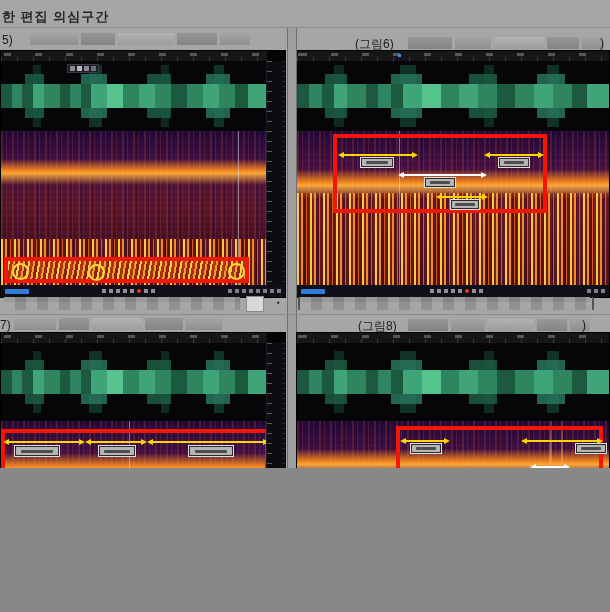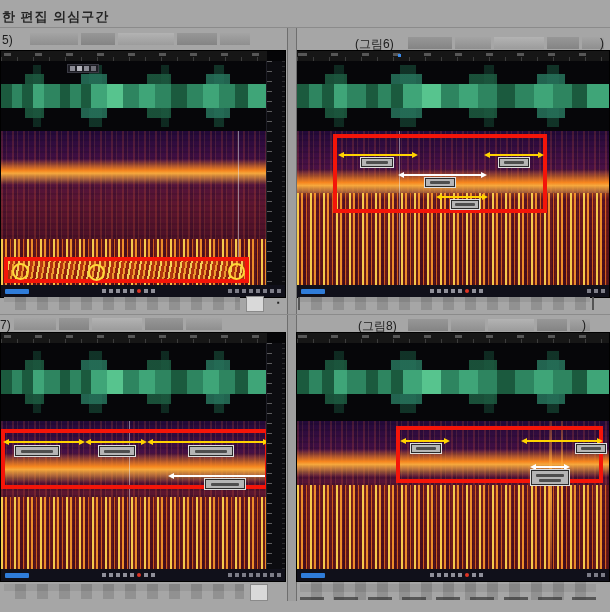--- a/index.html
+++ b/index.html
@@ -1,17 +1,17 @@
 <!DOCTYPE html>
 <html style="--page-bg: #a6a6a6; --annotation-red: #f41509; --arrow-yellow: #ffd400; --arrow-white: #ffffff; --waveform-green: #3fa578; --spectrogram-hot: #ff8a1e; --time-readout-blue: #2f7cd9;"><head>
 <meta charset="utf-8">
 <style>
   html,body{margin:0;padding:0;background:#888;}
   #page{
-    position:relative; width:610px; height:612px; overflow:hidden;
+    position:relative; width:610px; height:468px; overflow:hidden;
     background:var(--page-bg,#a6a6a6);
     font-family:"Liberation Sans", sans-serif;
     color:#1f1f1f;
   }
   .abs{position:absolute;}
   
   .doc-title{font-size:13px; font-weight:bold; letter-spacing:1px; color:#252525;}
   .caption{font-size:12px; color:#1c1c1c; white-space:nowrap;}
   .hline{height:1px; background:#8b8b8b;}
   .vdivider{width:8px; background:#9e9e9e; border-left:1px solid #6e6e6e; border-right:1px solid #6e6e6e;}

